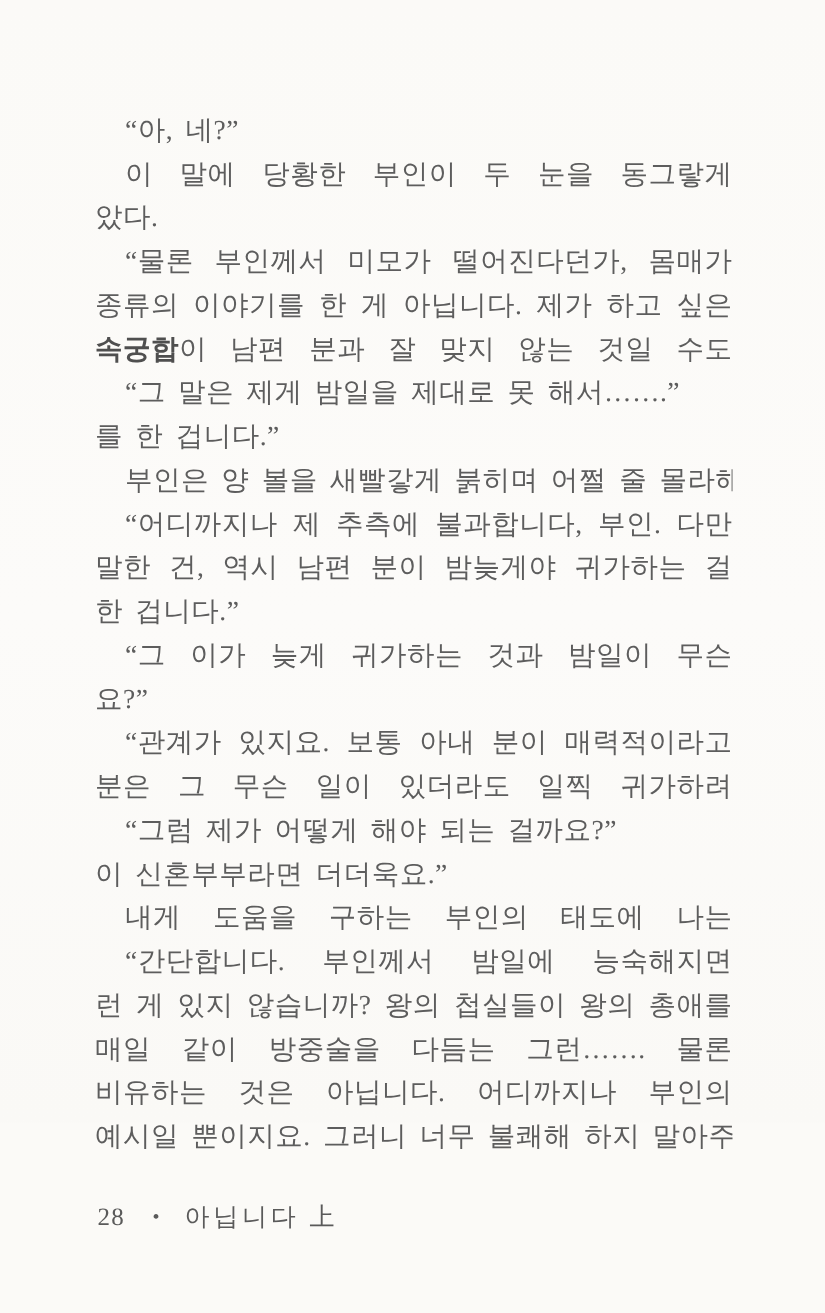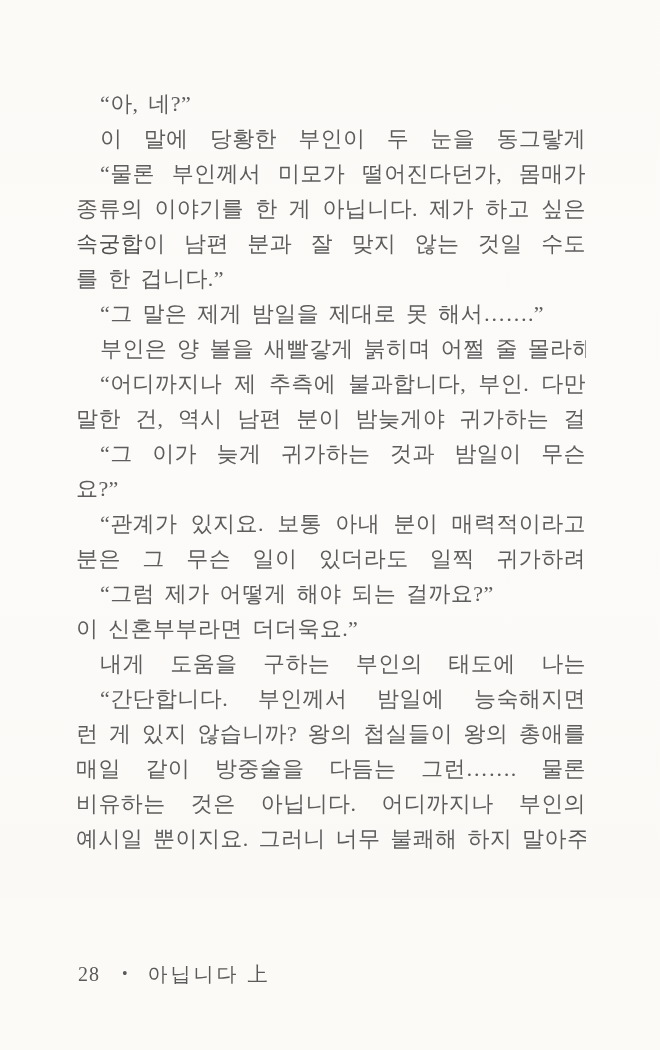--- a/index.html
+++ b/index.html
@@ -40,21 +40,21 @@
   }
   .line.fill {
     white-space: normal;
     text-align: justify;
     text-align-last: justify;
   }
   .line.indent {
     padding-left: 24px;
   }
   .bold {
-    font-weight: normal;
+    font-weight: bold;
     color: #4f4f4f;
   }
   .footer {
     position: absolute;
     left: 78px;
     top: 960px;
     font-size: 20px;
     line-height: 28px;
     color: #5a5a5a;
     display: flex;
@@ -71,28 +71,30 @@
     letter-spacing: 3px;
   }
 </style>
 </head>
 <body>
 
 <div class="page">
   <div class="text-block">
       <div class="line indent"><span>“아, 네?”</span></div>
       <div class="line indent fill"><span>이 말에 당황한 부인이 두 눈을 동그랗게 뜨고서 나를 바라보</span></div>
+      <div class="line"><span>았다.</span></div>
       <div class="line indent fill"><span>“물론 부인께서 미모가 떨어진다던가, 몸매가 뒤쳐진다는 그런</span></div>
       <div class="line fill"><span>종류의 이야기를 한 게 아닙니다. 제가 하고 싶은 말은 부인의</span></div>
       <div class="line fill"><span class="bold">속궁합</span><span>이 남편 분과 잘 맞지 않는 것일 수도 있다는 그런 이야기</span></div>
+      <div class="line indent"><span>“그 말은 제게 밤일을 제대로 못 해서…….”</span></div>
       <div class="line"><span>를 한 겁니다.”</span></div>
-      <div class="line indent"><span>“그 말은 제게 밤일을 제대로 못 해서…….”</span></div>
       <div class="line indent"><span>부인은 양 볼을 새빨갛게 붉히며 어쩔 줄 몰라해했다.</span></div>
       <div class="line indent fill"><span>“어디까지나 제 추측에 불과합니다, 부인. 다만 제가 이리</span></div>
       <div class="line fill"><span>말한 건, 역시 남편 분이 밤늦게야 귀가하는 걸 보고 이리 말</span></div>
+      <div class="line"><span>한 겁니다.”</span></div>
       <div class="line indent fill"><span>“그 이가 늦게 귀가하는 것과 밤일이 무슨 관계가 있는 거지</span></div>
       <div class="line"><span>요?”</span></div>
       <div class="line indent fill"><span>“관계가 있지요. 보통 아내 분이 매력적이라고 한다면, 남편</span></div>
       <div class="line fill"><span>분은 그 무슨 일이 있더라도 일찍 귀가하려 합니다. 더구나 그것</span></div>
       <div class="line indent"><span>“그럼 제가 어떻게 해야 되는 걸까요?”</span></div>
       <div class="line"><span>이 신혼부부라면 더더욱요.”</span></div>
       <div class="line indent fill"><span>내게 도움을 구하는 부인의 태도에 나는 담담하게 웃어 보이며</span></div>
       <div class="line indent fill"><span>“간단합니다. 부인께서 밤일에 능숙해지면 됩니다. 옛날부터 그</span></div>
       <div class="line fill"><span>런 게 있지 않습니까? 왕의 첩실들이 왕의 총애를 받기 위해서</span></div>
       <div class="line fill"><span>매일 같이 방중술을 다듬는 그런……. 물론 부인을 그런 첩실들에</span></div>

